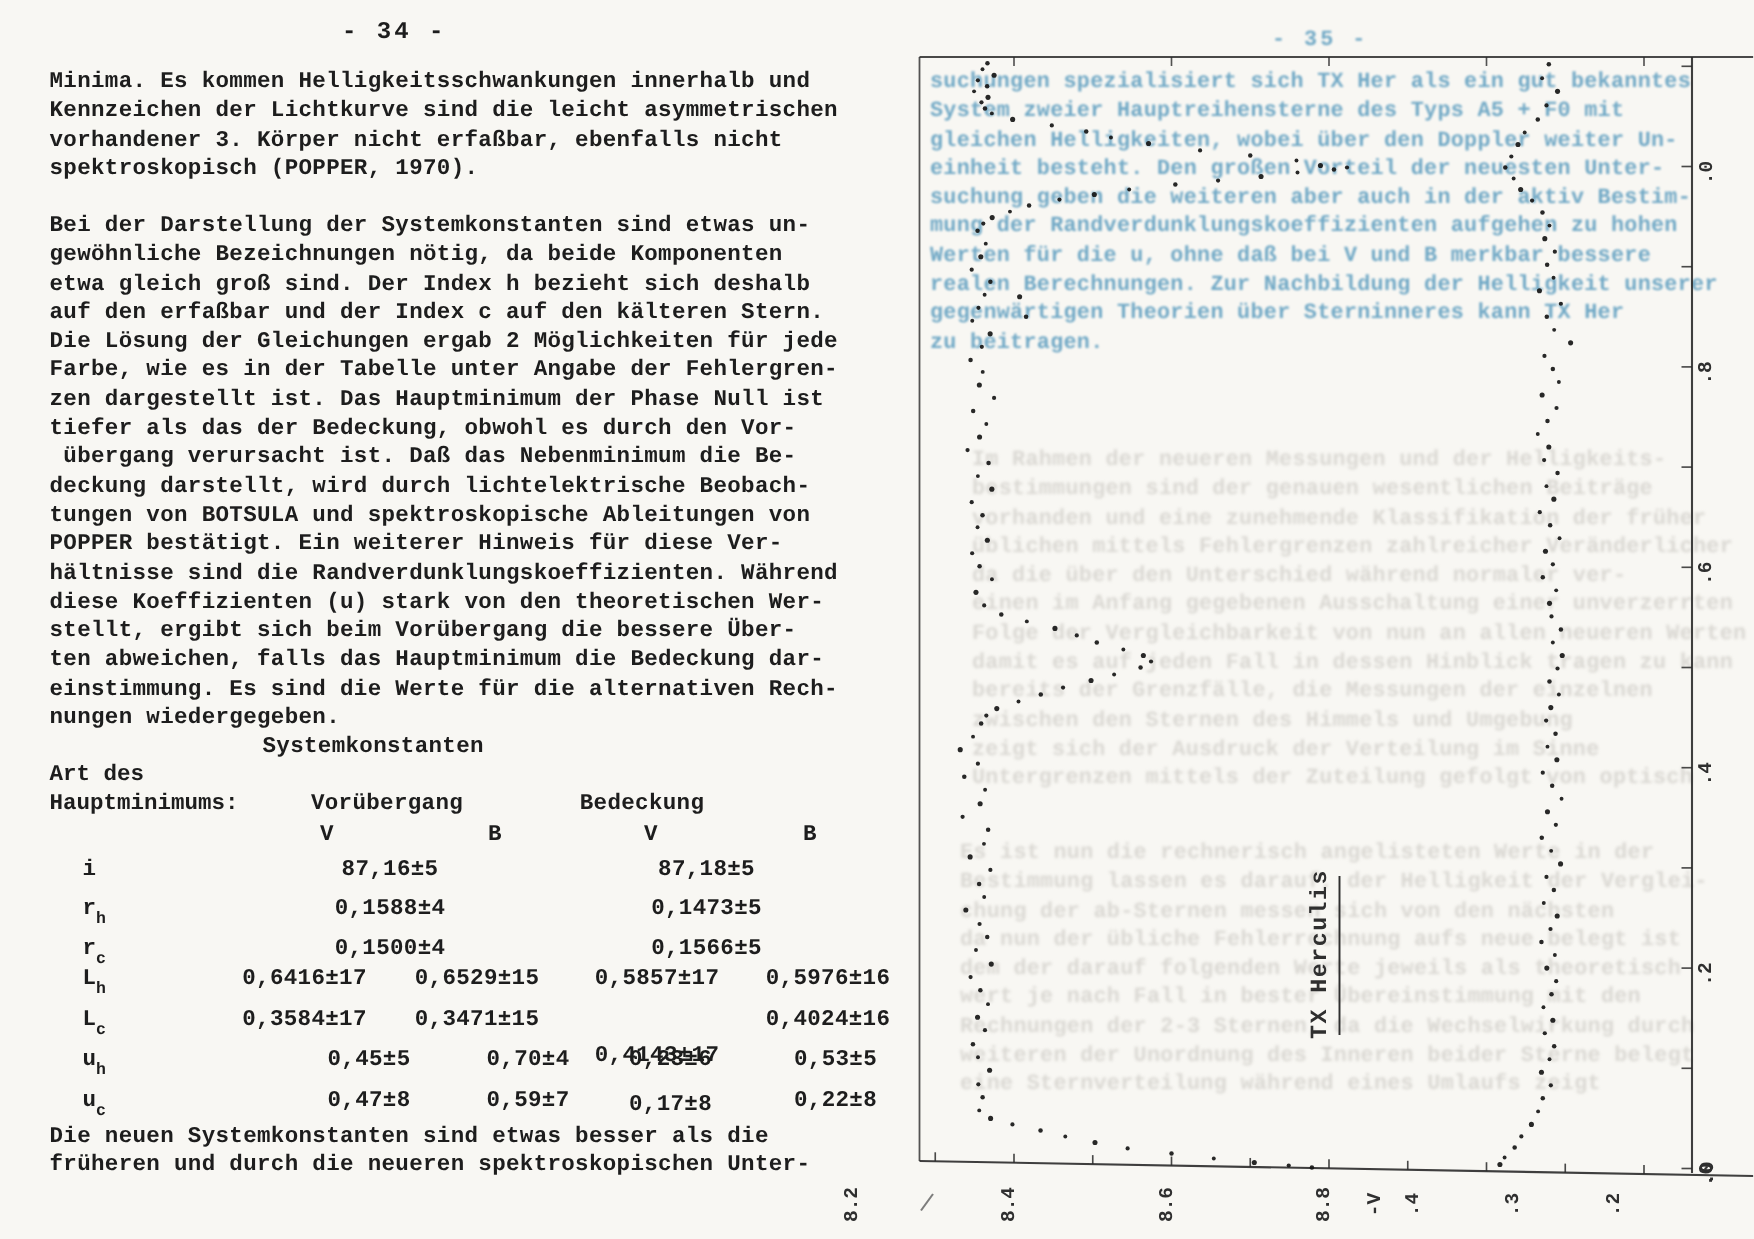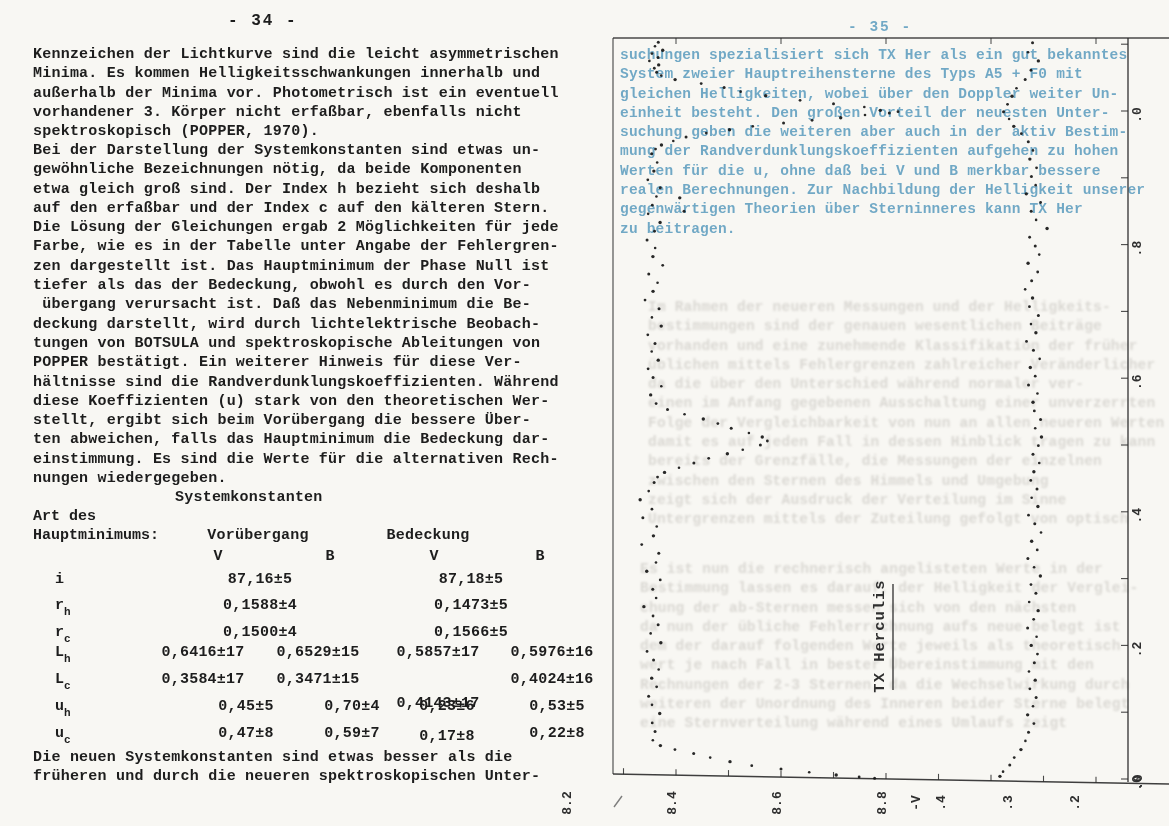--- a/index.html
+++ b/index.html
@@ -44,23 +44,22 @@
 </style>
 </head>
 <body>
 
 <div id="doc">
 
   <div>
     <div class="pageno">- 34 -</div>
 
     <div class="abs lineblock" style="left:33px;top:45px;">
+        <div class="tline">Minima. Es kommen Helligkeitsschwankungen innerhalb und</div>
         <div class="tline">Kennzeichen der Lichtkurve sind die leicht asymmetrischen</div>
-        <div class="tline">Minima. Es kommen Helligkeitsschwankungen innerhalb und</div>
-        <div class="tline">außerhalb der Minima vor. Photometrisch ist ein eventuell</div>
         <div class="tline">vorhandener 3. Körper nicht erfaßbar, ebenfalls nicht</div>
         <div class="tline">spektroskopisch (POPPER, 1970).</div>
       </div>
 
     <div class="abs lineblock" style="left:33px;top:141px;">
         <div class="tline">Bei der Darstellung der Systemkonstanten sind etwas un-</div>
         <div class="tline">gewöhnliche Bezeichnungen nötig, da beide Komponenten</div>
         <div class="tline">etwa gleich groß sind. Der Index h bezieht sich deshalb</div>
         <div class="tline">auf den erfaßbar und der Index c auf den kälteren Stern.</div>
         <div class="tline">Die Lösung der Gleichungen ergab 2 Möglichkeiten für jede</div>

